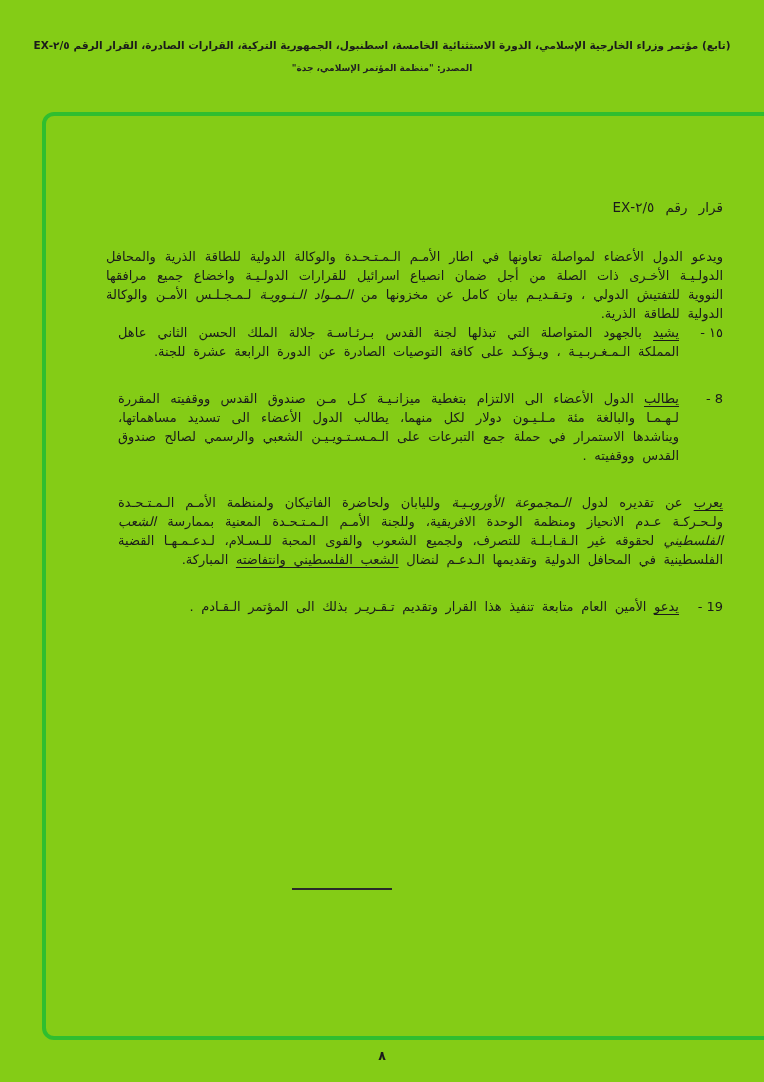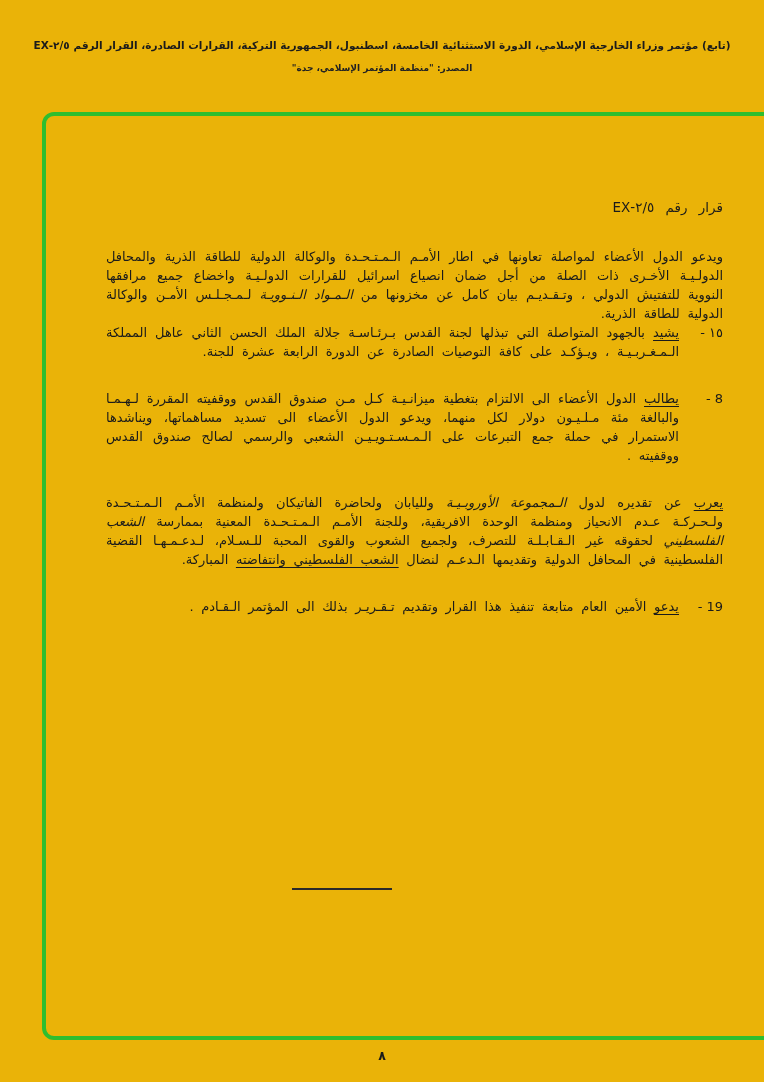--- a/index.html
+++ b/index.html
@@ -1,21 +1,21 @@
 <!DOCTYPE html>
 <html lang="ar" style="--frame-green: #2fbe2f;"><head>
 <meta charset="utf-8">
 <style>
   * { margin: 0; padding: 0; box-sizing: border-box; }
   html, body { background: #ffffff; }
   .page {
     position: relative;
     width: 764px;
     height: 1082px;
-    background: #eab308;
+    background: #84cc16;
     font-family: "DejaVu Sans", sans-serif;
     color: #1b1b1b;
     margin: 0 auto;
     overflow: hidden;
   }
   .doc-header {
     position: absolute;
     top: 38px;
     left: 8px;
     right: 8px;
@@ -64,20 +64,21 @@
     margin-bottom: 28px;
   }
   .item-num {
     flex: 0 0 44px;
     white-space: nowrap;
   }
   .item-text {
     flex: 1;
     text-align: justify;
     word-spacing: 3.5px;
+    margin-left: 12px;
   }
   .seg-u { text-decoration: underline; text-underline-offset: 3px; }
   .seg-i { font-style: italic; }
   .footnote-rule {
     position: absolute;
     left: 246px;
     top: 772px;
     width: 100px;
     border-top: 2px solid #2a2a2a;
   }
@@ -108,21 +109,21 @@
 
       <p class="paragraph"><span>ويدعو الدول الأعضاء لمواصلة تعاونها في اطار الأمـم الـمـتـحـدة والوكالة الدولية للطاقة الذرية والمحافل الدولـيـة الأخـرى ذات الصلة من أجل ضمان انصياع اسرائيل للقرارات الدولـيـة واخضاع جميع مرافقها النووية للتفتيش الدولي ، وتـقـديـم بيان كامل عن مخزونها من </span><span class="seg-i">الـمـواد الـنـوويـة</span><span> لـمـجـلـس الأمـن والوكالة الدولية للطاقة الذرية.</span></p>
 
       <div class="item">
         <span class="item-num">١٥ -</span>
         <p class="item-text"><span class="seg-u">يشيد</span><span> بالجهود المتواصلة التي تبذلها لجنة القدس بـرئـاسـة جلالة الملك الحسن الثاني عاهل المملكة الـمـغـربـيـة ، ويـؤكـد على كافة التوصيات الصادرة عن الدورة الرابعة عشرة للجنة.</span></p>
       </div>
 
       <div class="item">
         <span class="item-num">8 -</span>
-        <p class="item-text"><span class="seg-u">يطالب</span><span> الدول الأعضاء الى الالتزام بتغطية ميزانـيـة كـل مـن صندوق القدس ووقفيته المقررة لـهـمـا والبالغة مئة مـلـيـون دولار لكل منهما، ويدعو الدول الأعضاء الى تسديد مساهماتها، ويناشدها الاستمرار في حملة جمع التبرعات على الـمـسـتـويـيـن الشعبي والرسمي لصالح صندوق القدس ووقفيته .</span></p>
+        <p class="item-text"><span class="seg-u">يطالب</span><span> الدول الأعضاء الى الالتزام بتغطية ميزانـيـة كـل مـن صندوق القدس ووقفيته المقررة لـهـمـا والبالغة مئة مـلـيـون دولار لكل منهما، يطالب الدول الأعضاء الى تسديد مساهماتها، ويناشدها الاستمرار في حملة جمع التبرعات على الـمـسـتـويـيـن الشعبي والرسمي لصالح صندوق القدس ووقفيته .</span></p>
       </div>
 
       <div class="item">
         <p class="item-text"><span class="seg-u">يعرب</span><span> عن تقديره لدول </span><span class="seg-i">الـمجموعة الأوروبـيـة</span><span> ولليابان ولحاضرة الفاتيكان ولمنظمة الأمـم الـمـتـحـدة ولـحـركـة عـدم الانحياز ومنظمة الوحدة الافريقية، وللجنة الأمـم الـمـتـحـدة المعنية بممارسة </span><span class="seg-i">الشعب الفلسطيني</span><span> لحقوقه غير الـقـابـلـة للتصرف، ولجميع الشعوب والقوى المحبة للـسـلام، لـدعـمـهـا القضية الفلسطينية في المحافل الدولية وتقديمها الـدعـم لنضال </span><span class="seg-u">الشعب الفلسطيني وانتفاضته</span><span> المباركة.</span></p>
       </div>
 
       <div class="item">
         <span class="item-num">19 -</span>
         <p class="item-text"><span class="seg-u">يدعو</span><span> الأمين العام متابعة تنفيذ هذا القرار وتقديم تـقـريـر بذلك الى المؤتمر الـقـادم .</span></p>
       </div>

